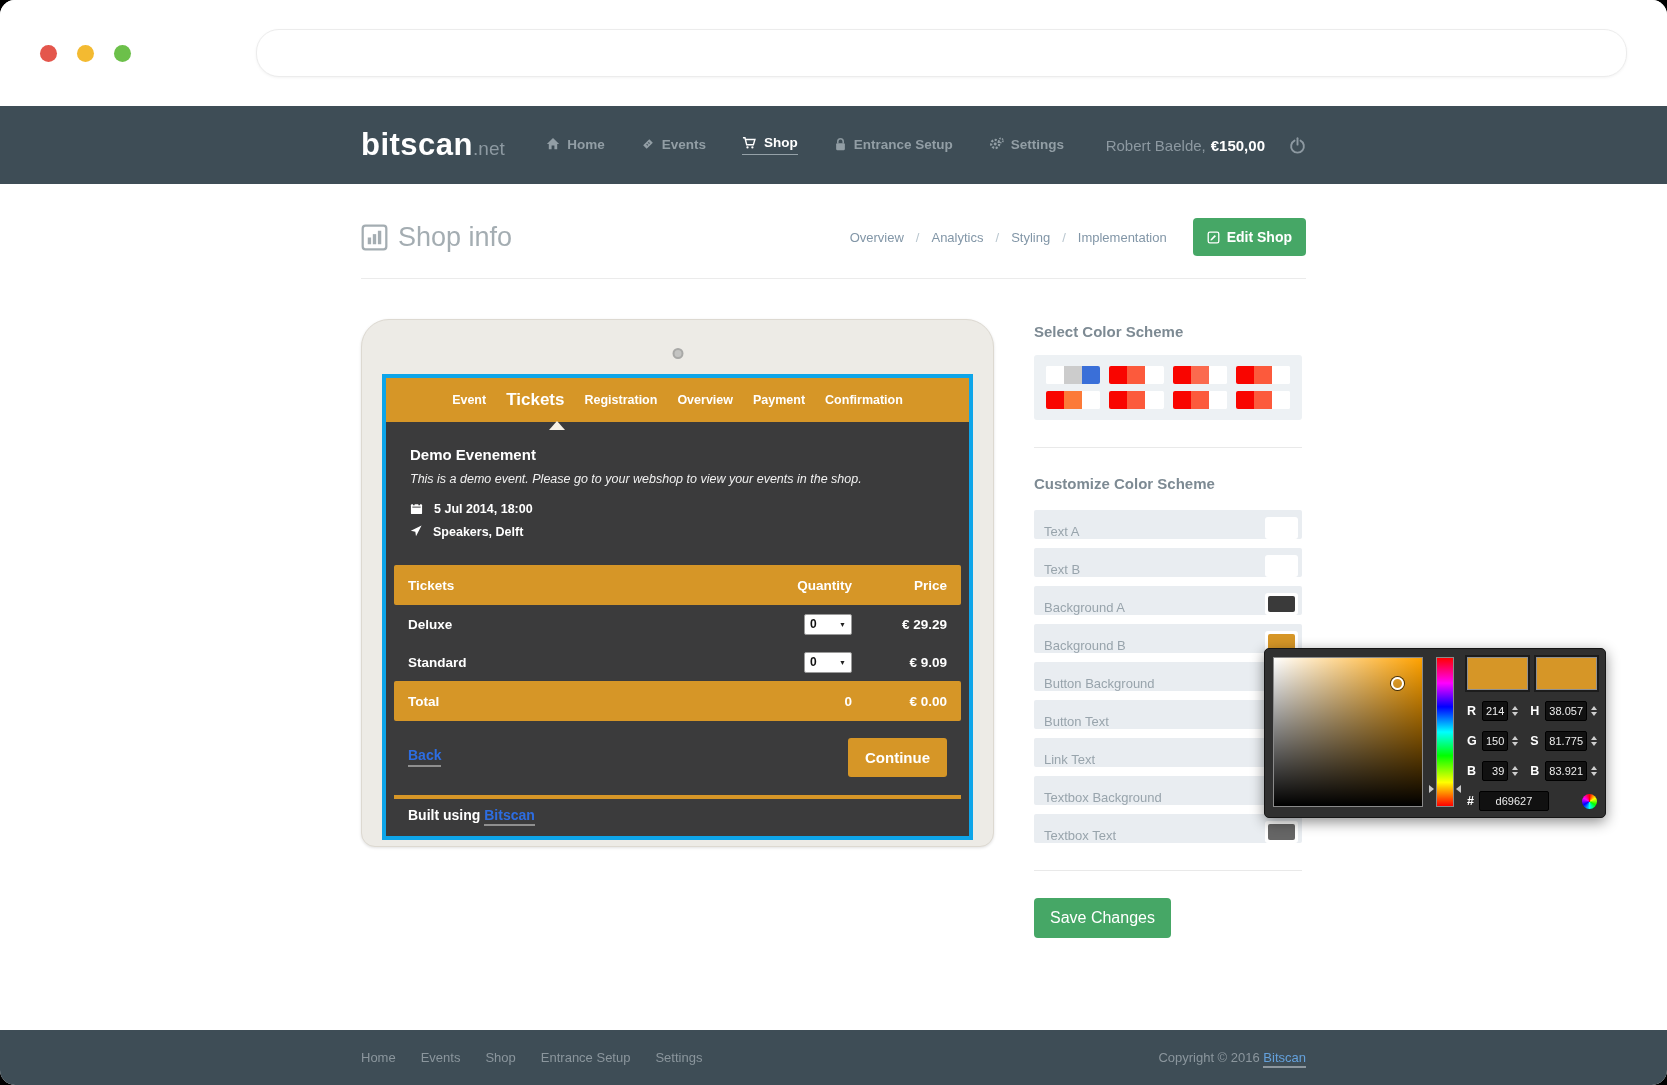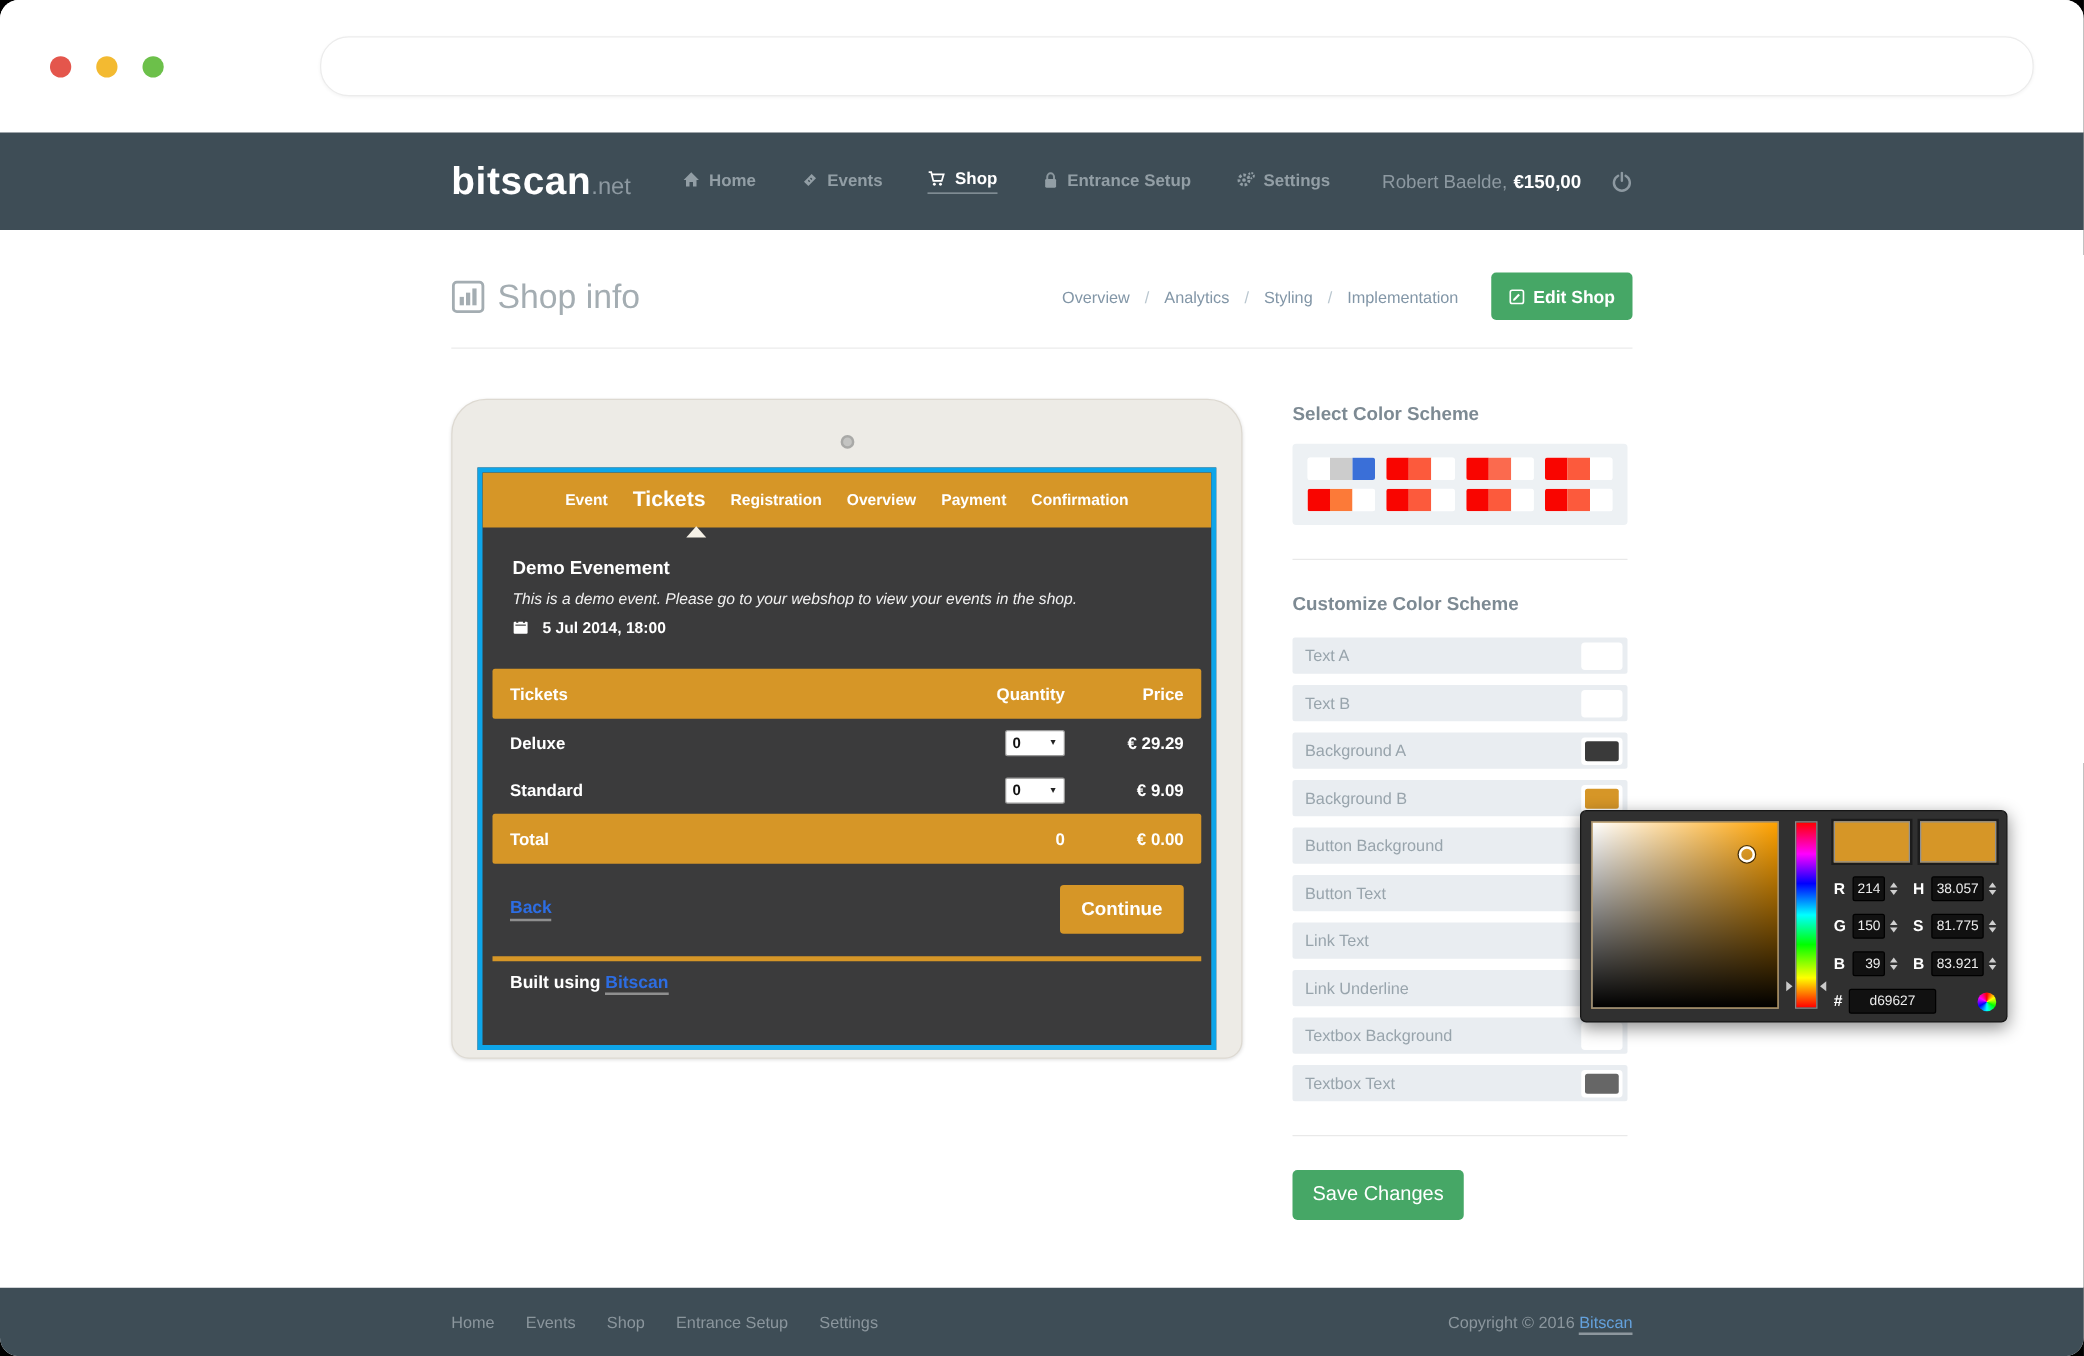--- a/index.html
+++ b/index.html
@@ -77,21 +77,21 @@
   .credit a{color:#2d6de2;text-decoration:none;border-bottom:2px solid #8f8f8f;padding-bottom:1px;cursor:pointer;}
 
   
   .panel{width:268px;flex:none;}
   .panel h3{margin:4px 0 0;font-size:15px;font-weight:700;color:#7d8a93;}
   .schemes{margin-top:15px;background:#edf1f4;border-radius:3px;padding:11px 12px;display:grid;grid-template-columns:repeat(4,1fr);gap:7px 9px;}
   .scheme{display:flex;background:#fff;border-radius:2px;overflow:hidden;cursor:pointer;height:18px;}
   .scheme .cell{flex:1;height:18px;background:#fff;}
   .panel-div{border:none;border-top:1px solid #e9e9e9;margin:27px 0;}
   .options{position:relative;margin-top:18px;}
-  .opt-row{height:29px;margin-bottom:9px;background:#e9edf1;border-radius:2px;display:flex;align-items:center;cursor:pointer;}
+  .opt-row{height:29px;margin-bottom:9px;background:#e9edf1;border-radius:2px;display:flex;align-items:flex-end;cursor:pointer;}
   .opt-label{color:#98a4ac;font-size:13px;padding-left:10px;flex:1;}
   .chip{width:33px;height:22px;margin-right:4px;background:#fff;border-radius:3px;padding:0;box-sizing:border-box;display:flex;align-items:center;justify-content:center;}
   .chip-color{width:27px;height:16px;border-radius:2px;background:#fff;}
   .btn-green.save{font-size:16px;padding:11px 16px;}
 
   
   .picker{position:absolute;top:138px;left:230px;width:342px;height:170px;z-index:20;background:#303030;border:1px solid #161616;border-radius:5px;box-shadow:0 4px 14px rgba(0,0,0,.45);box-sizing:border-box;padding:8px;display:flex;gap:7px;}
   .sv-square{width:150px;height:150px;flex:none;position:relative;border:1px solid #8a8a8a;box-sizing:border-box;cursor:crosshair;
     background:linear-gradient(to bottom,rgba(0,0,0,0),#000),linear-gradient(to right,#fff,rgba(255,255,255,0)),#ffa200;}
   .sv-marker{position:absolute;left:79%;top:13%;width:9px;height:9px;border:2px solid #fff;border-radius:50%;box-shadow:0 0 0 1px rgba(0,0,0,.7);}
@@ -264,20 +264,28 @@
                 <span class="icon">
                     <svg width="13" height="13" viewBox="0 0 14 14" fill="#fff">
                       <rect x="1" y="2.5" width="12" height="10.5" rx="1"></rect>
                       <rect x="3.2" y="0.5" width="1.8" height="3" fill="#3b3b3c"></rect>
                       <rect x="9" y="0.5" width="1.8" height="3" fill="#3b3b3c"></rect>
                       <rect x="2.5" y="5" width="9" height="1" fill="#3b3b3c"></rect>
                     </svg>
                   </span>
                 <span>5 Jul 2014, 18:00</span>
               </div>
+              <div class="ev-meta">
+                <span class="icon">
+                    <svg width="12" height="12" viewBox="0 0 14 14" fill="#fff">
+                      <path d="M13.5.5 1 6.8l5.2 1 .8 5.2z"></path>
+                    </svg>
+                  </span>
+                <span>Speakers, Delft</span>
+              </div>
             </div>
 
             <div class="ticket-table">
               <div class="t-head">
                 <span class="c-name">Tickets</span>
                 <span class="c-qty">Quantity</span>
                 <span class="c-price">Price</span>
               </div>
               <div class="t-row">
                 <span class="c-name">Deluxe</span>
@@ -397,26 +405,20 @@
                 </span>
               </div>
             <div class="opt-row">
                 <span class="opt-label">Button Text</span>
                 <span class="chip">
                   <span class="chip-color"></span>
                 </span>
               </div>
             <div class="opt-row">
                 <span class="opt-label">Link Text</span>
-                <span class="chip">
-                  <span class="chip-color"></span>
-                </span>
-              </div>
-            <div class="opt-row">
-                <span class="opt-label">Link Underline</span>
                 <span class="chip">
                   <span class="chip-color"></span>
                 </span>
               </div>
             <div class="opt-row">
                 <span class="opt-label">Textbox Background</span>
                 <span class="chip">
                   <span class="chip-color" style="background-color: rgb(255, 255, 255);"></span>
                 </span>
               </div>

